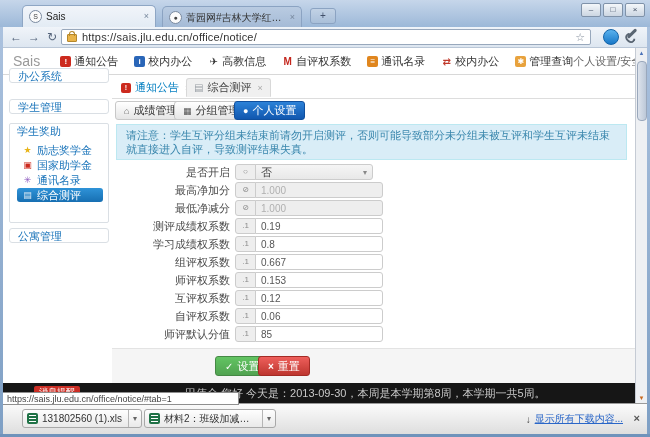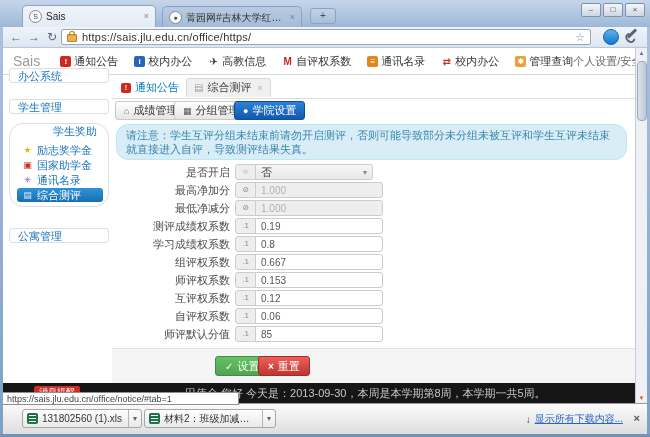--- a/index.html
+++ b/index.html
@@ -52,21 +52,21 @@
   .ni1{background:#2a66b8;color:#fff;}
   .ni2{background:transparent;color:#333;font-size:10px;}
   .ni3{background:transparent;color:#c4261d;font-size:10px;}
   .ni4{background:#e0861e;color:#fff;}
   .ni5{background:transparent;color:#c0392b;font-size:10px;}
   .ni6{background:#e8a23d;color:#fff;}
   .user-menu{margin-left:auto;font-size:11px;color:#666;white-space:nowrap;}
   
   .side-card{position:absolute;left:6px;width:100px;height:15px;background:#fff;border:1px solid #dadfe4;border-radius:3px;
     font-size:11px;color:#1a74ba;padding-left:8px;line-height:15px;box-sizing:border-box;white-space:nowrap;}
-  .side-panel{position:absolute;left:6px;top:75px;width:100px;height:84px;background:#fff;border:1px solid #dadfe4;border-radius:14px;box-sizing:border-box;padding-left:36px;}
+  .side-panel{position:absolute;left:6px;top:75px;width:100px;height:100px;background:#fff;border:1px solid #dadfe4;border-radius:2px;box-sizing:border-box;}
   .side-panel .panel-head{font-size:11px;color:#1a74ba;padding-left:7px;line-height:15px;}
   .side-item{position:absolute;left:12px;right:4px;height:14px;display:flex;align-items:center;gap:4px;font-size:11px;color:#1a74ba;white-space:nowrap;}
   .side-item .sic{font-size:9px;width:11px;text-align:center;}
   .si0{color:#e8b418;} .si1{color:#cc2a1e;} .si2{color:#8e5bbf;}
   .side-item.selected{left:7px;right:5px;background:linear-gradient(#2f93d8,#176fb2);color:#fff;border-radius:3px;padding-left:5px;}
   .side-item.selected .sic{color:#dce9f5;}
   
   .main{position:absolute;left:109px;top:30px;width:524px;height:305px;border-right:1px solid #ececec;box-sizing:border-box;}
   .tabbar{position:absolute;left:0;right:0;top:0;height:20px;border-bottom:1px solid #ddd;}
   .itab{position:absolute;top:0;height:19px;display:flex;align-items:center;gap:4px;font-size:11px;color:#0881c2;padding:0 7px;box-sizing:border-box;}
@@ -74,21 +74,21 @@
   .itab .tic-red{display:inline-block;width:10px;height:10px;background:#cc2a1e;color:#fff;font-size:7px;line-height:10px;text-align:center;border-radius:2px;font-weight:bold;}
   .itab .tic-page{color:#9aa0a6;font-size:10px;}
   .itab .iclose{color:#aaa;font-size:9px;margin-left:2px;}
   .toolbar{position:absolute;left:0;right:0;top:23px;height:20px;}
   .tbtn{position:absolute;top:0;height:19px;border:1px solid #c8c8c8;border-radius:3px;background:linear-gradient(#fff,#e6e6e6);
     font-size:11px;color:#333;display:flex;align-items:center;gap:4px;padding:0 8px;box-sizing:border-box;white-space:nowrap;}
   .tbtn .tg{font-size:9px;color:#555;}
   .tbtn .caret{font-size:8px;color:#666;}
   .tbtn.primary{background:linear-gradient(#2c82d8,#1157af);border-color:#0f4f9e;color:#fff;}
   .tbtn.primary .tg,.tbtn.primary .caret{color:#fff;}
-  .alert{position:absolute;top:46px;left:4px;right:8px;background:#d9edf7;border:1px solid #bce8f1;border-radius:12px;
+  .alert{position:absolute;top:46px;left:4px;right:8px;background:#d9edf7;border:1px solid #bce8f1;border-radius:0;
     color:#3a87ad;font-size:11px;line-height:14px;padding:3px 9px;box-sizing:border-box;}
   .frow{position:absolute;left:0;right:0;height:16px;}
   .flabel{position:absolute;left:0;width:118px;text-align:right;font-size:11px;color:#4a4a4a;line-height:16px;white-space:nowrap;}
   .addon{position:absolute;left:123px;top:0;width:19px;height:14px;border:1px solid #ccc;background:#eee;color:#8a8a8a;
     font-size:8px;text-align:center;line-height:14px;border-radius:3px 0 0 3px;box-sizing:content-box;}
   .finput{position:absolute;left:143px;top:0;width:116px;height:14px;border:1px solid #ccc;border-left:1px solid #ccc;
     border-radius:0 3px 3px 0;font-size:10px;padding:0 5px;color:#555;font-family:"Liberation Sans","DejaVu Sans",sans-serif;box-sizing:content-box;}
   .finput.disabled{background:#eee;color:#b0b0b0;}
   .fselect{position:absolute;left:143px;top:0;width:118px;height:16px;border:1px solid #ccc;background:linear-gradient(#f5f5f5,#e8e8e8);
     border-radius:0 3px 3px 0;font-size:11px;color:#444;display:flex;align-items:center;padding:0 5px;box-sizing:border-box;}
@@ -147,21 +147,21 @@
     </div>
     <div class="newtab">+</div>
   </div>
 
   <div class="navrow">
     <span class="nav-btn" style="left:5px">←</span>
     <span class="nav-btn" style="left:23px">→</span>
     <span class="nav-btn" style="left:41px">↻</span>
     <div class="omnibox">
       <span class="lock"></span>
-      <span class="url-text">https://sais.jlu.edu.cn/office/https/</span>
+      <span class="url-text">https://sais.jlu.edu.cn/office/notice/</span>
       <span class="omni-star">☆</span>
     </div>
     <span class="ext-icon"></span>
     <span class="wrench-icon"></span>
   </div>
 
   <div class="app">
 
     <div class="app-header">
       <span class="brand">Sais</span>
@@ -241,21 +241,21 @@
           <span>成绩管理</span>
           <span class="caret">▾</span>
         </div>
         <div class="tbtn" style="left:62px">
           <span class="tg">▦</span>
           <span>分组管理</span>
           <span class="caret">▾</span>
         </div>
         <div class="tbtn primary" style="left:122px">
           <span class="tg">●</span>
-          <span>学院设置</span>
+          <span>个人设置</span>
         </div>
       </div>
 
       <div class="alert">请注意：学生互评分组未结束前请勿开启测评，否则可能导致部分未分组未被互评和学生互评未结束就直接进入自评，导致测评结果失真。</div>
 
       <div class="frow" style="top:86px">
         <span class="flabel">是否开启</span>
         <span class="addon">○</span>
         <div class="fselect">
           <span>否</span>

